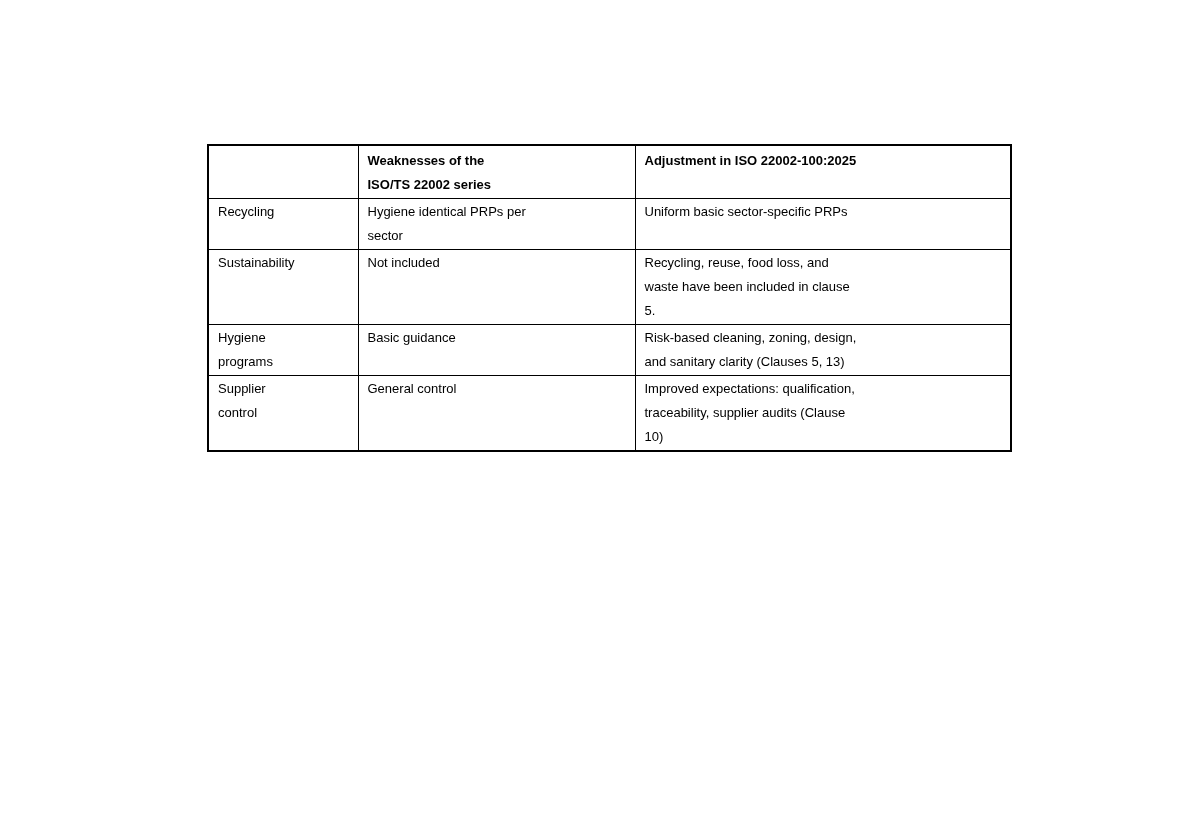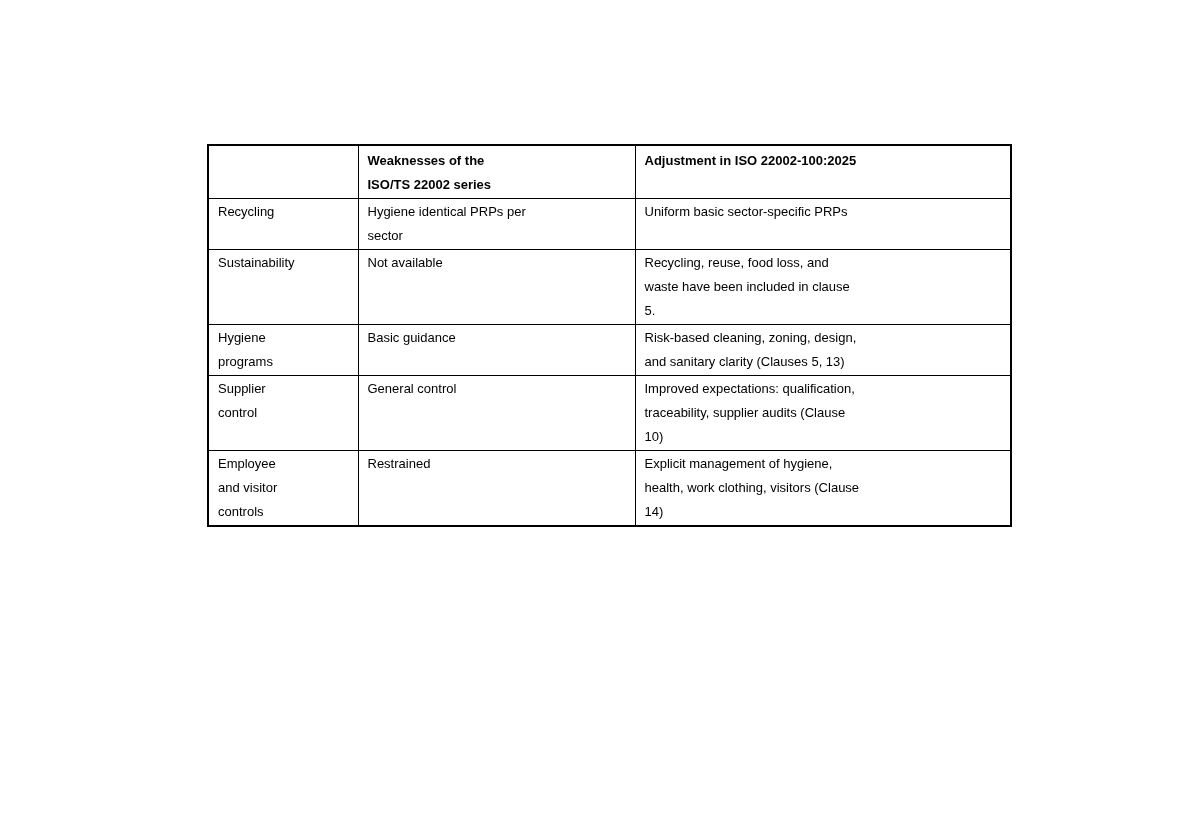--- a/index.html
+++ b/index.html
@@ -70,45 +70,36 @@
       </thead>
       <tbody>
         <tr>
           <td>Recycling</td>
           <td>Hygiene identical PRPs per
 sector</td>
           <td>Uniform basic sector-specific PRPs</td>
         </tr>
         <tr>
           <td>Sustainability</td>
-          <td>Not available</td>
+          <td>Not included</td>
           <td>Recycling, reuse, food loss, and
 waste have been included in clause
 5.</td>
         </tr>
         <tr>
           <td>Hygiene
 programs</td>
           <td>Basic guidance</td>
           <td>Risk-based cleaning, zoning, design,
 and sanitary clarity (Clauses 5, 13)</td>
         </tr>
         <tr>
           <td>Supplier
 control</td>
           <td>General control</td>
           <td>Improved expectations: qualification,
 traceability, supplier audits (Clause
 10)</td>
         </tr>
-        <tr>
-          <td>Employee
-and visitor
-controls</td>
-          <td>Restrained</td>
-          <td>Explicit management of hygiene,
-health, work clothing, visitors (Clause
-14)</td>
-        </tr>
       </tbody>
     </table>
   </div>
 </div>
 
 </body></html>

